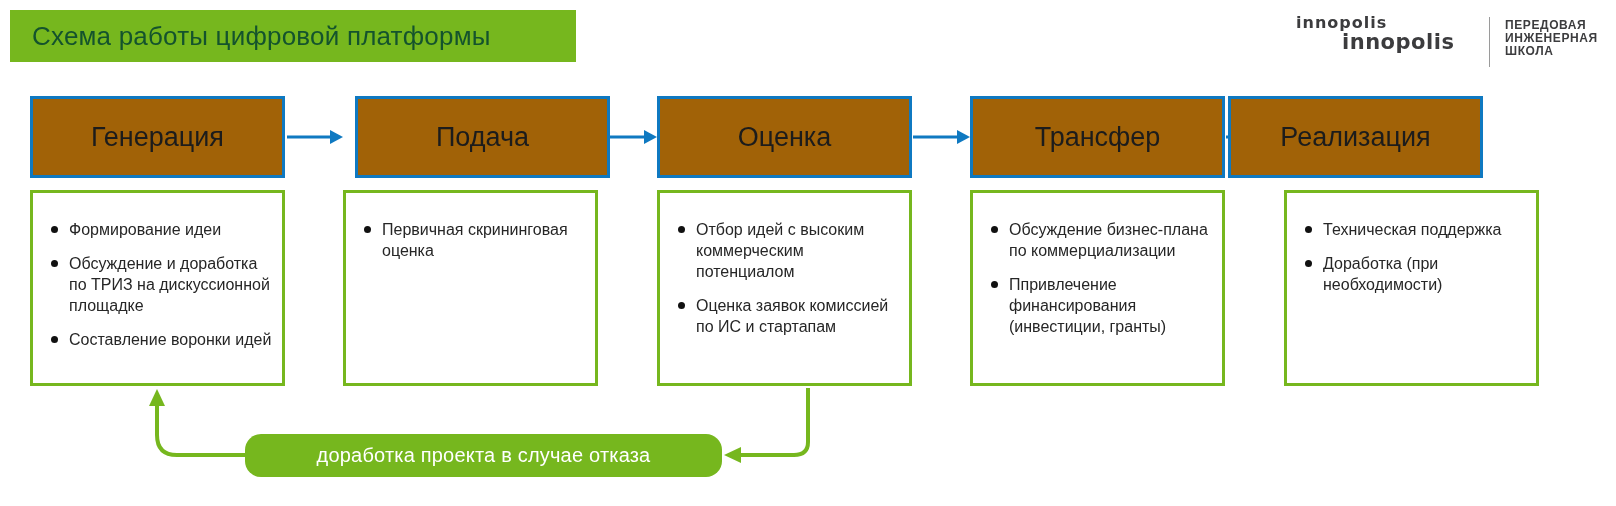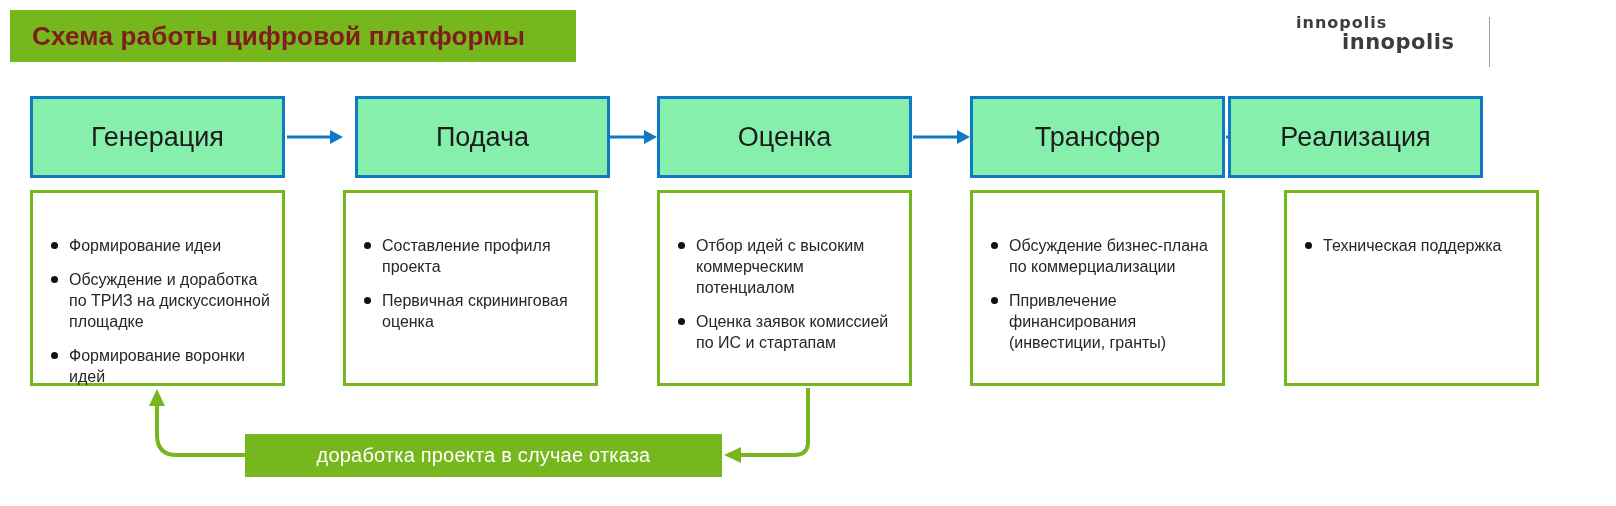--- a/index.html
+++ b/index.html
@@ -14,54 +14,54 @@
   body{font-family:"Liberation Sans",sans-serif;}
   .canvas{
     position:relative;width:1616px;height:506px;background:#ffffff;overflow:hidden;
   }
   
   .title-bar{
     position:absolute;left:10px;top:10px;width:566px;height:52px;
     background:var(--green);display:flex;align-items:center;padding-left:22px;
   }
   .title-bar span{
-    color:#7f1d1d;font-size:26px;font-weight:700;letter-spacing:.2px;
+    color:#14532d;font-size:26px;font-weight:400;letter-spacing:.2px;
   }
   
   .logo{position:absolute;left:1296px;top:12px;width:310px;height:60px;}
   .wordmark{position:absolute;left:0;top:0;width:182px;color:var(--logo-text);
     font-family:"DejaVu Sans",sans-serif;font-weight:700;line-height:1;}
   .wordmark .l1{position:absolute;left:0;top:3px;font-size:16px;letter-spacing:1px;}
   .wordmark .l2{position:absolute;left:46px;top:20px;font-size:21px;letter-spacing:.5px;}
   .logo-divider{position:absolute;left:193px;top:5px;width:1px;height:50px;background:#9a9a9a;}
   .division{position:absolute;left:209px;top:7px;color:var(--logo-text);
     font-size:12px;font-weight:700;letter-spacing:.6px;line-height:13px;}
   
   .stage-head{
-    position:absolute;top:96px;width:255px;height:82px;background:#86efac;
+    position:absolute;top:96px;width:255px;height:82px;background:#a16207;
     border:3px solid var(--blue);display:flex;align-items:center;justify-content:center;
   }
   .stage-head span{font-size:27px;color:var(--heading-text);}
   
   .stage-body{
     position:absolute;top:190px;width:255px;height:196px;background:#fff;
-    border:3px solid var(--green);padding:42px 10px 0 14px;
+    border:3px solid var(--green);padding:26px 10px 0 14px;
   }
   .stage-body ul{list-style:none;}
   .stage-body li{
     position:relative;padding-left:22px;margin-bottom:13px;
     font-size:16px;line-height:21px;color:var(--bullet-text);
   }
   .stage-body li::before{
     content:"";position:absolute;left:4px;top:7px;width:7px;height:7px;border-radius:50%;background:#111;
   }
   
   .feedback-box{
     position:absolute;left:245px;top:434px;width:477px;height:43px;background:var(--green);
-    display:flex;align-items:center;justify-content:center;
+    display:flex;align-items:center;justify-content:center;border-radius:16px;
   }
   .feedback-box span{color:#fff;font-size:20px;letter-spacing:.2px;}
   .connector-layer{position:absolute;left:0;top:0;width:1616px;height:506px;pointer-events:none;}
 </style>
 </head>
 <body>
 
 <div class="canvas">
 
   <svg class="connector-layer" viewBox="0 0 1616 506" xmlns="http://www.w3.org/2000/svg">
@@ -97,20 +97,25 @@
   <div class="title-bar">
     <span>Схема работы цифровой платформы</span>
   </div>
 
   <div class="logo">
     <div class="wordmark">
       <span class="l1">innopolis</span>
       <span class="l2">innopolis</span>
     </div>
     <div class="logo-divider"></div>
+    <div class="division">
+      <div>ПЕРЕДОВАЯ</div>
+      <div>ИНЖЕНЕРНАЯ</div>
+      <div>ШКОЛА</div>
+    </div>
   </div>
 
   <div class="stage-head" style="left:30px">
     <span>Генерация</span>
   </div>
   <div class="stage-head" style="left:355px">
     <span>Подача</span>
   </div>
   <div class="stage-head" style="left:657px">
     <span>Оценка</span>
@@ -119,44 +124,44 @@
     <span>Трансфер</span>
   </div>
   <div class="stage-head" style="left:1228px">
     <span>Реализация</span>
   </div>
 
   <div class="stage-body" style="left:30px">
     <ul>
         <li>Формирование идеи</li>
         <li>Обсуждение и доработка по ТРИЗ на дискуссионной площадке</li>
-        <li>Формирование воронки идей</li>
+        <li>Составление воронки идей</li>
       </ul>
   </div>
   <div class="stage-body" style="left:343px">
     <ul>
-        <li>Составление профиля проекта</li>
         <li>Первичная скрининговая оценка</li>
       </ul>
   </div>
   <div class="stage-body" style="left:657px">
     <ul>
         <li>Отбор идей с высоким коммерческим потенциалом</li>
         <li>Оценка заявок комиссией по ИС и стартапам</li>
       </ul>
   </div>
   <div class="stage-body" style="left:970px">
     <ul>
         <li>Обсуждение бизнес-плана по коммерциализации</li>
         <li>Ппривлечение финансирования (инвестиции, гранты)</li>
       </ul>
   </div>
   <div class="stage-body" style="left:1284px">
     <ul>
         <li>Техническая поддержка</li>
+        <li>Доработка (при необходимости)</li>
       </ul>
   </div>
 
   <div class="feedback-box">
     <span>доработка проекта в случае отказа</span>
   </div>
 
 </div>
 
 </body></html>

